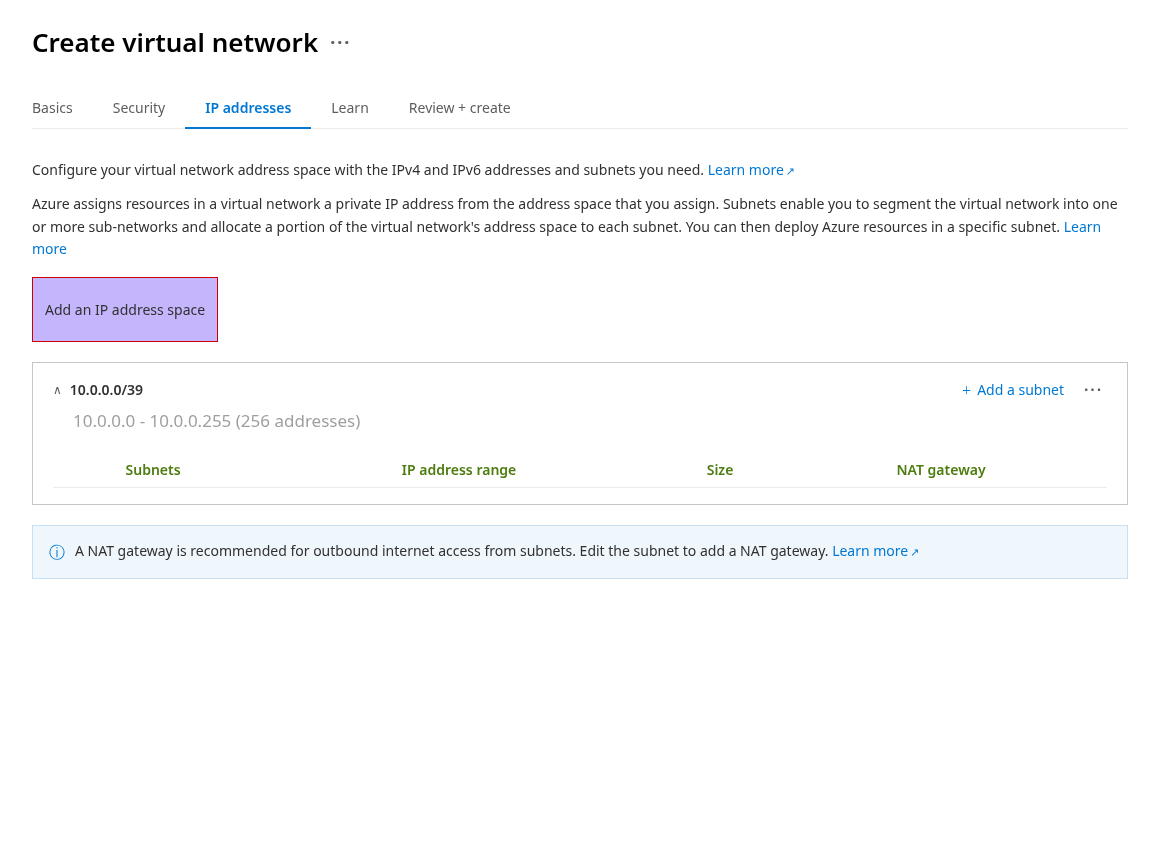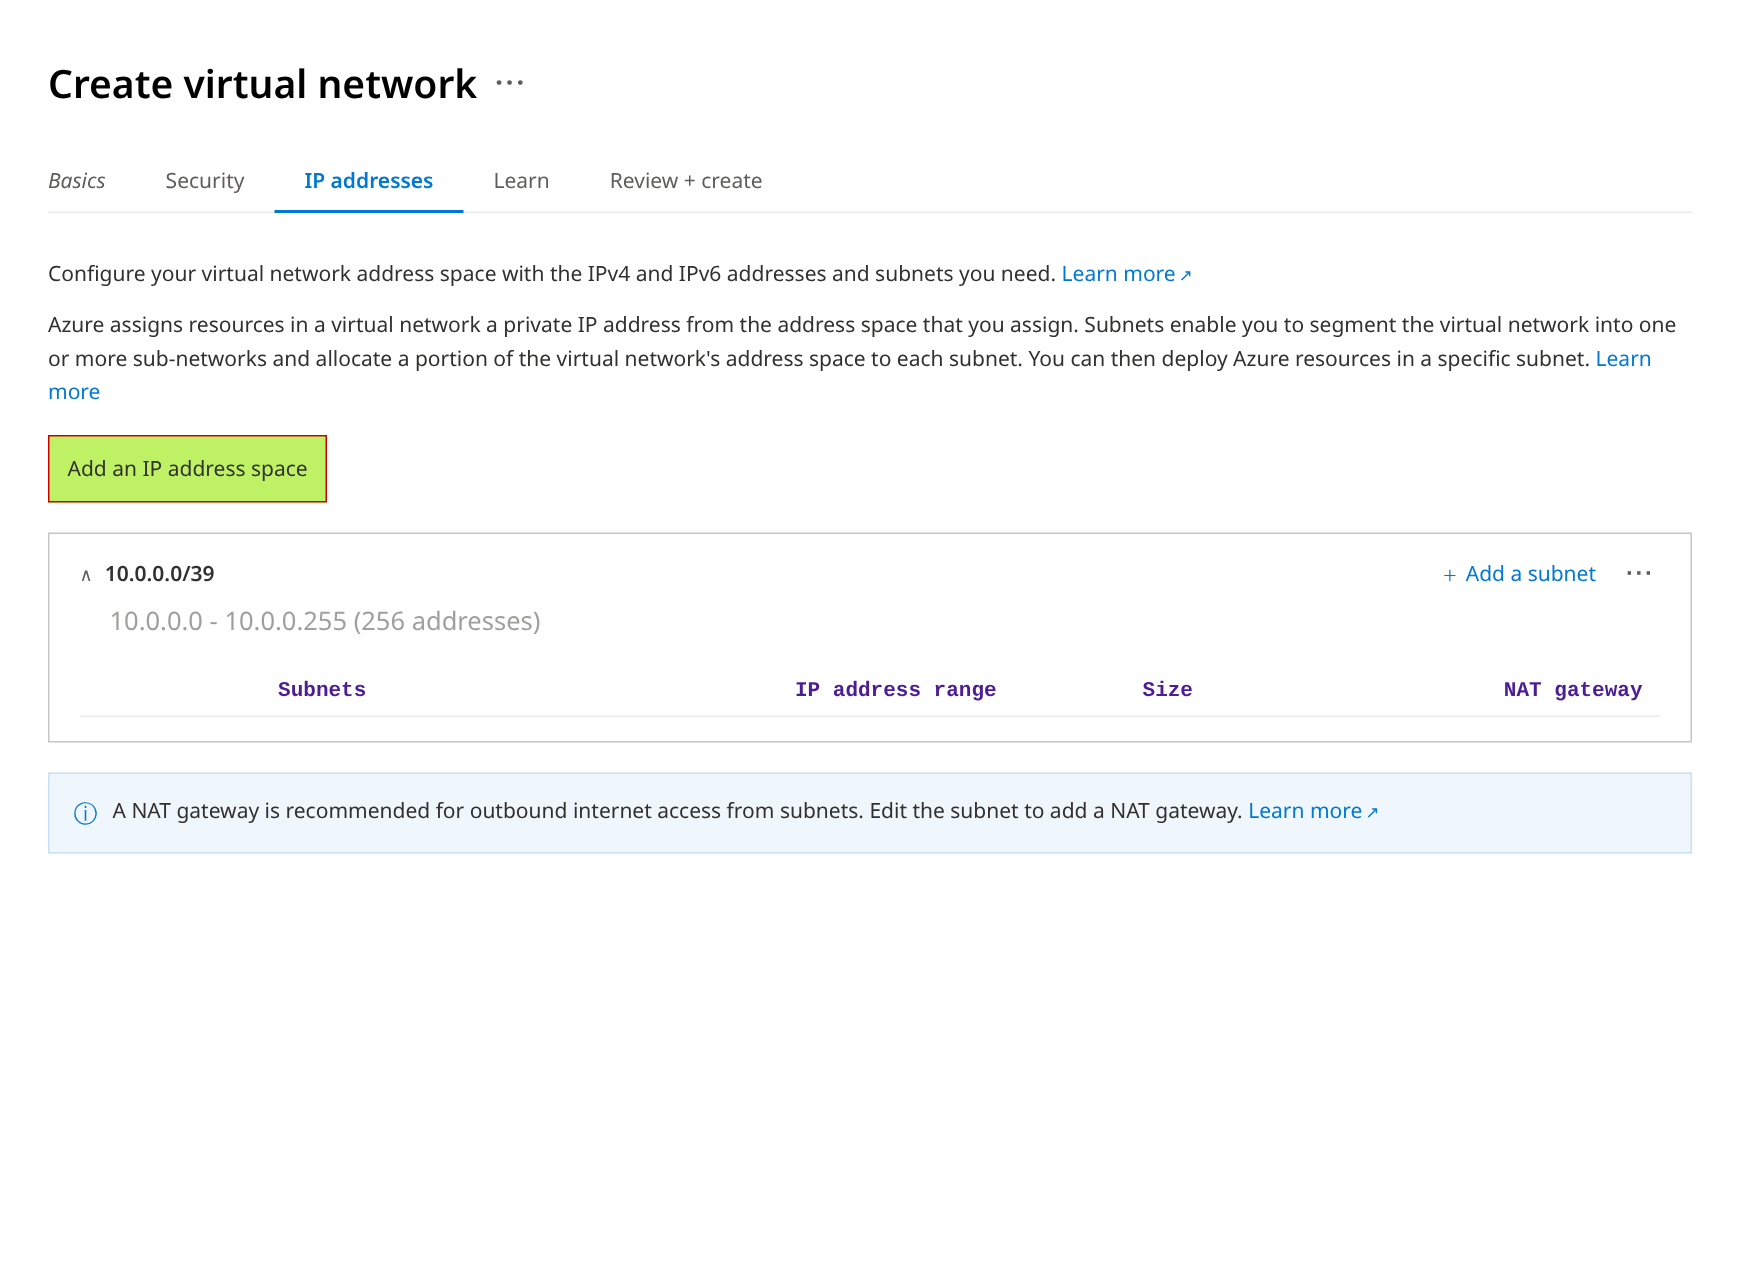--- a/index.html
+++ b/index.html
@@ -9,21 +9,20 @@
       color: #323130;
       background: #ffffff;
       padding: 24px 32px;
     }
 
     .page-header {
       display: flex;
       align-items: center;
       gap: 12px;
       margin-bottom: 28px;
-      margin-top: 13px;
     }
 
     .page-title {
       font-size: 26px;
       font-weight: 600;
       color: #000000;
     }
 
     .more-icon {
       font-size: 18px;
@@ -46,21 +45,20 @@
       font-size: 14px;
       color: #605e5c;
       cursor: pointer;
       border-bottom: 2px solid transparent;
       margin-bottom: -1px;
       white-space: nowrap;
     }
 
     .tab:first-child {
       padding-left: 0;
-      font-style: italic;
     }
 
     .tab.active {
       color: #0078d4;
       border-bottom: 2px solid #0078d4;
       font-weight: 600;
     }
 
     .description-block {
       margin-bottom: 16px;
@@ -81,23 +79,23 @@
 
     .ext-link-icon {
       display: inline-block;
       font-size: 11px;
       margin-left: 2px;
     }
 
     .add-ip-btn {
       display: inline-flex;
       align-items: center;
-      padding: 12px 12px;
+      padding: 22px 12px;
       border: 1px solid #cc0000;
-      background: #bef264;
+      background: #c4b5fd;
       color: #323130;
       cursor: pointer;
       font-size: 14px;
       font-family: inherit;
       margin-bottom: 20px;
     }
 
     .ip-space-card {
       border: 1px solid #c8c6c4;
       padding: 16px 20px;
@@ -171,25 +169,24 @@
     }
 
     .subnet-table {
       width: 100%;
       border-collapse: collapse;
     }
 
     .subnet-table th {
       font-weight: 600;
       font-size: 14px;
-      color: #4c1d95;
-      text-align: right;
+      color: #4d7c0f;
+      text-align: center;
       padding: 8px 12px 8px 0;
       border-bottom: 1px solid #edebe9;
-      font-family: Liberation Mono, monospace;
     }
 
     .info-banner {
       background: #eff6fc;
       border: 1px solid #c7e0f4;
       padding: 14px 16px;
       display: flex;
       align-items: flex-start;
       gap: 10px;
       margin-bottom: 20px;

